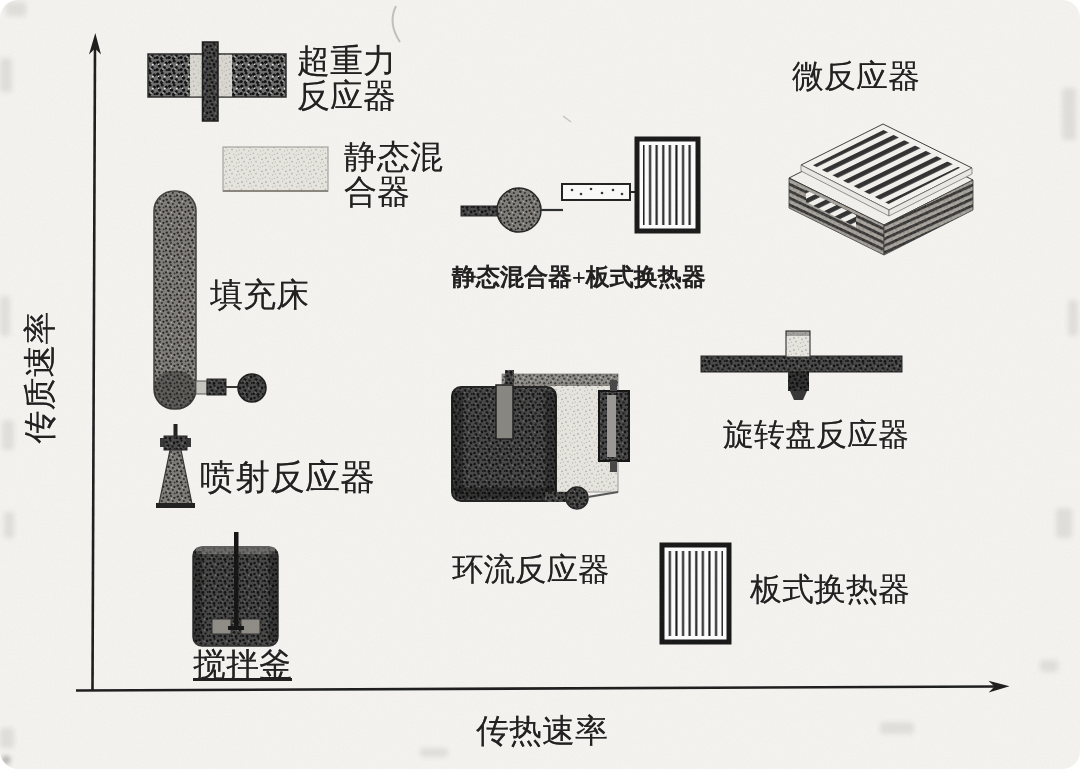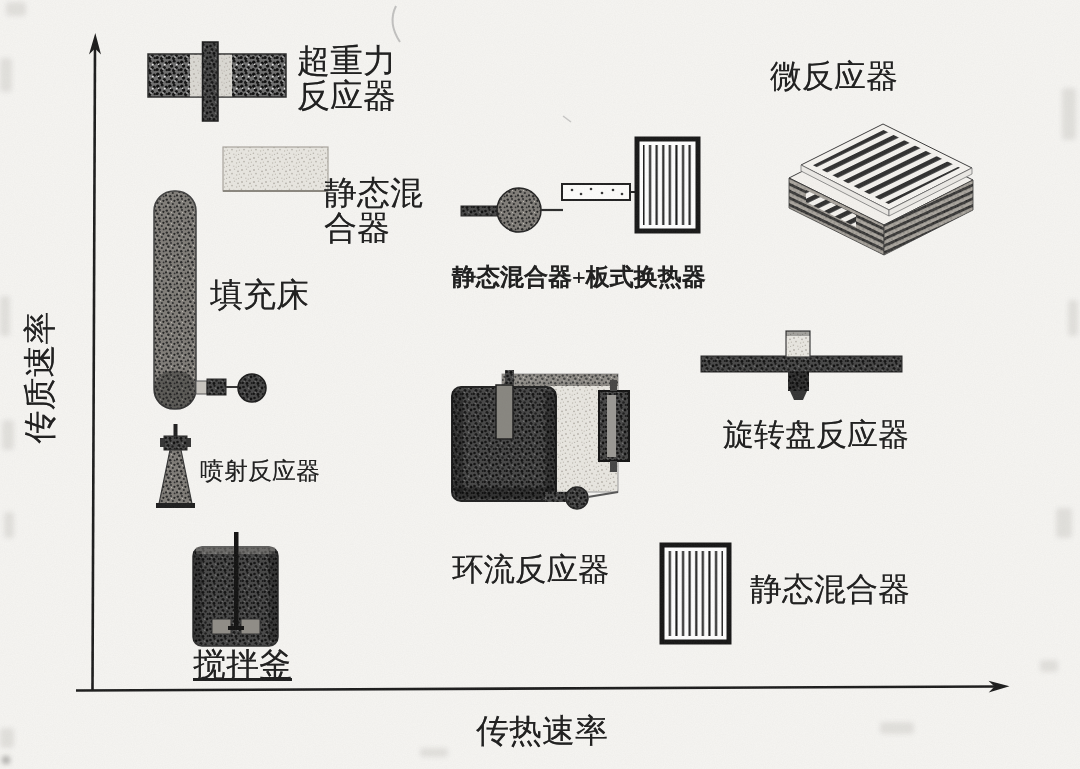--- a/index.html
+++ b/index.html
@@ -1,17 +1,17 @@
 <!DOCTYPE html>
 <html><head>
 <meta charset="utf-8">
 <style>
   html,body{margin:0;padding:0;}
   #page{position:relative;width:1080px;height:769px;background:#f6f5f2;overflow:hidden;
-        font-family:"Liberation Serif",serif;}
+        font-family:"Liberation Serif",serif;border-radius:18px;}
   .lbl{position:absolute;color:#1c1c1c;font-size:33px;line-height:1.06;white-space:pre-line;
        text-shadow:0 0 0.6px rgba(25,25,25,.6);-webkit-font-smoothing:antialiased;}
   .art{position:absolute;left:0;top:0;filter:blur(0.3px);}
   .grain{position:absolute;left:0;top:0;z-index:6;pointer-events:none;}
   .smudge{position:absolute;background:#9b9892;filter:blur(2.5px);opacity:.22;border-radius:3px;z-index:2;}
 </style>
 </head>
 <body>
 
 <div id="page">
@@ -217,30 +217,30 @@
 <div class="smudge" style="left:1062px;top:88px;width:14px;height:52px;"></div>
 <div class="smudge" style="left:1068px;top:300px;width:10px;height:36px;"></div>
 <div class="smudge" style="left:1056px;top:508px;width:16px;height:30px;"></div>
 <div class="smudge" style="left:1040px;top:660px;width:18px;height:12px;"></div>
 <div class="smudge" style="left:880px;top:722px;width:34px;height:12px;"></div>
 <div class="smudge" style="left:420px;top:748px;width:28px;height:9px;"></div>
 <div class="smudge" style="left:2px;top:756px;width:8px;height:8px;opacity:.5;background:#6a6865;"></div>
 
 <div class="lbl" style="left:297px;top:44px;">超重力
 反应器</div>
-<div class="lbl" style="left:324px;top:140px;margin-top:36px;">静态混
+<div class="lbl" style="left:344px;top:140px;">静态混
 合器</div>
 <div class="lbl" style="left:210px;top:278px;">填充床</div>
-<div class="lbl" style="left:200px;top:459px;font-size:24px;">喷射反应器</div>
+<div class="lbl" style="left:200px;top:459px;font-size:35px;">喷射反应器</div>
 <div class="lbl" style="left:193px;top:648px;text-decoration:underline;">搅拌釜</div>
 <div class="lbl" style="left:452px;top:265px;font-size:24px;font-weight:bold;">静态混合器+板式换热器</div>
-<div class="lbl" style="left:770px;top:60px;font-size:32px;">微反应器</div>
+<div class="lbl" style="left:792px;top:60px;font-size:32px;">微反应器</div>
 <div class="lbl" style="left:452px;top:516px;font-size:31.5px;margin-top:37px;">环流反应器</div>
 <div class="lbl" style="left:723px;top:419px;font-size:31px;">旋转盘反应器</div>
-<div class="lbl" style="left:750px;top:573px;font-size:32px;">静态混合器</div>
+<div class="lbl" style="left:750px;top:573px;font-size:32px;">板式换热器</div>
 
 <div class="lbl" style="left:476px;top:714px;">传热速率</div>
 <div class="lbl" style="left:-30px;top:360px;width:140px;text-align:center;transform:rotate(-90deg);">传质速率</div>
 
 <svg class="grain" width="1080" height="769">
   <rect width="1080" height="769" filter="url(#grainF)" opacity=".55"></rect>
 </svg>
 
 </div>
 

